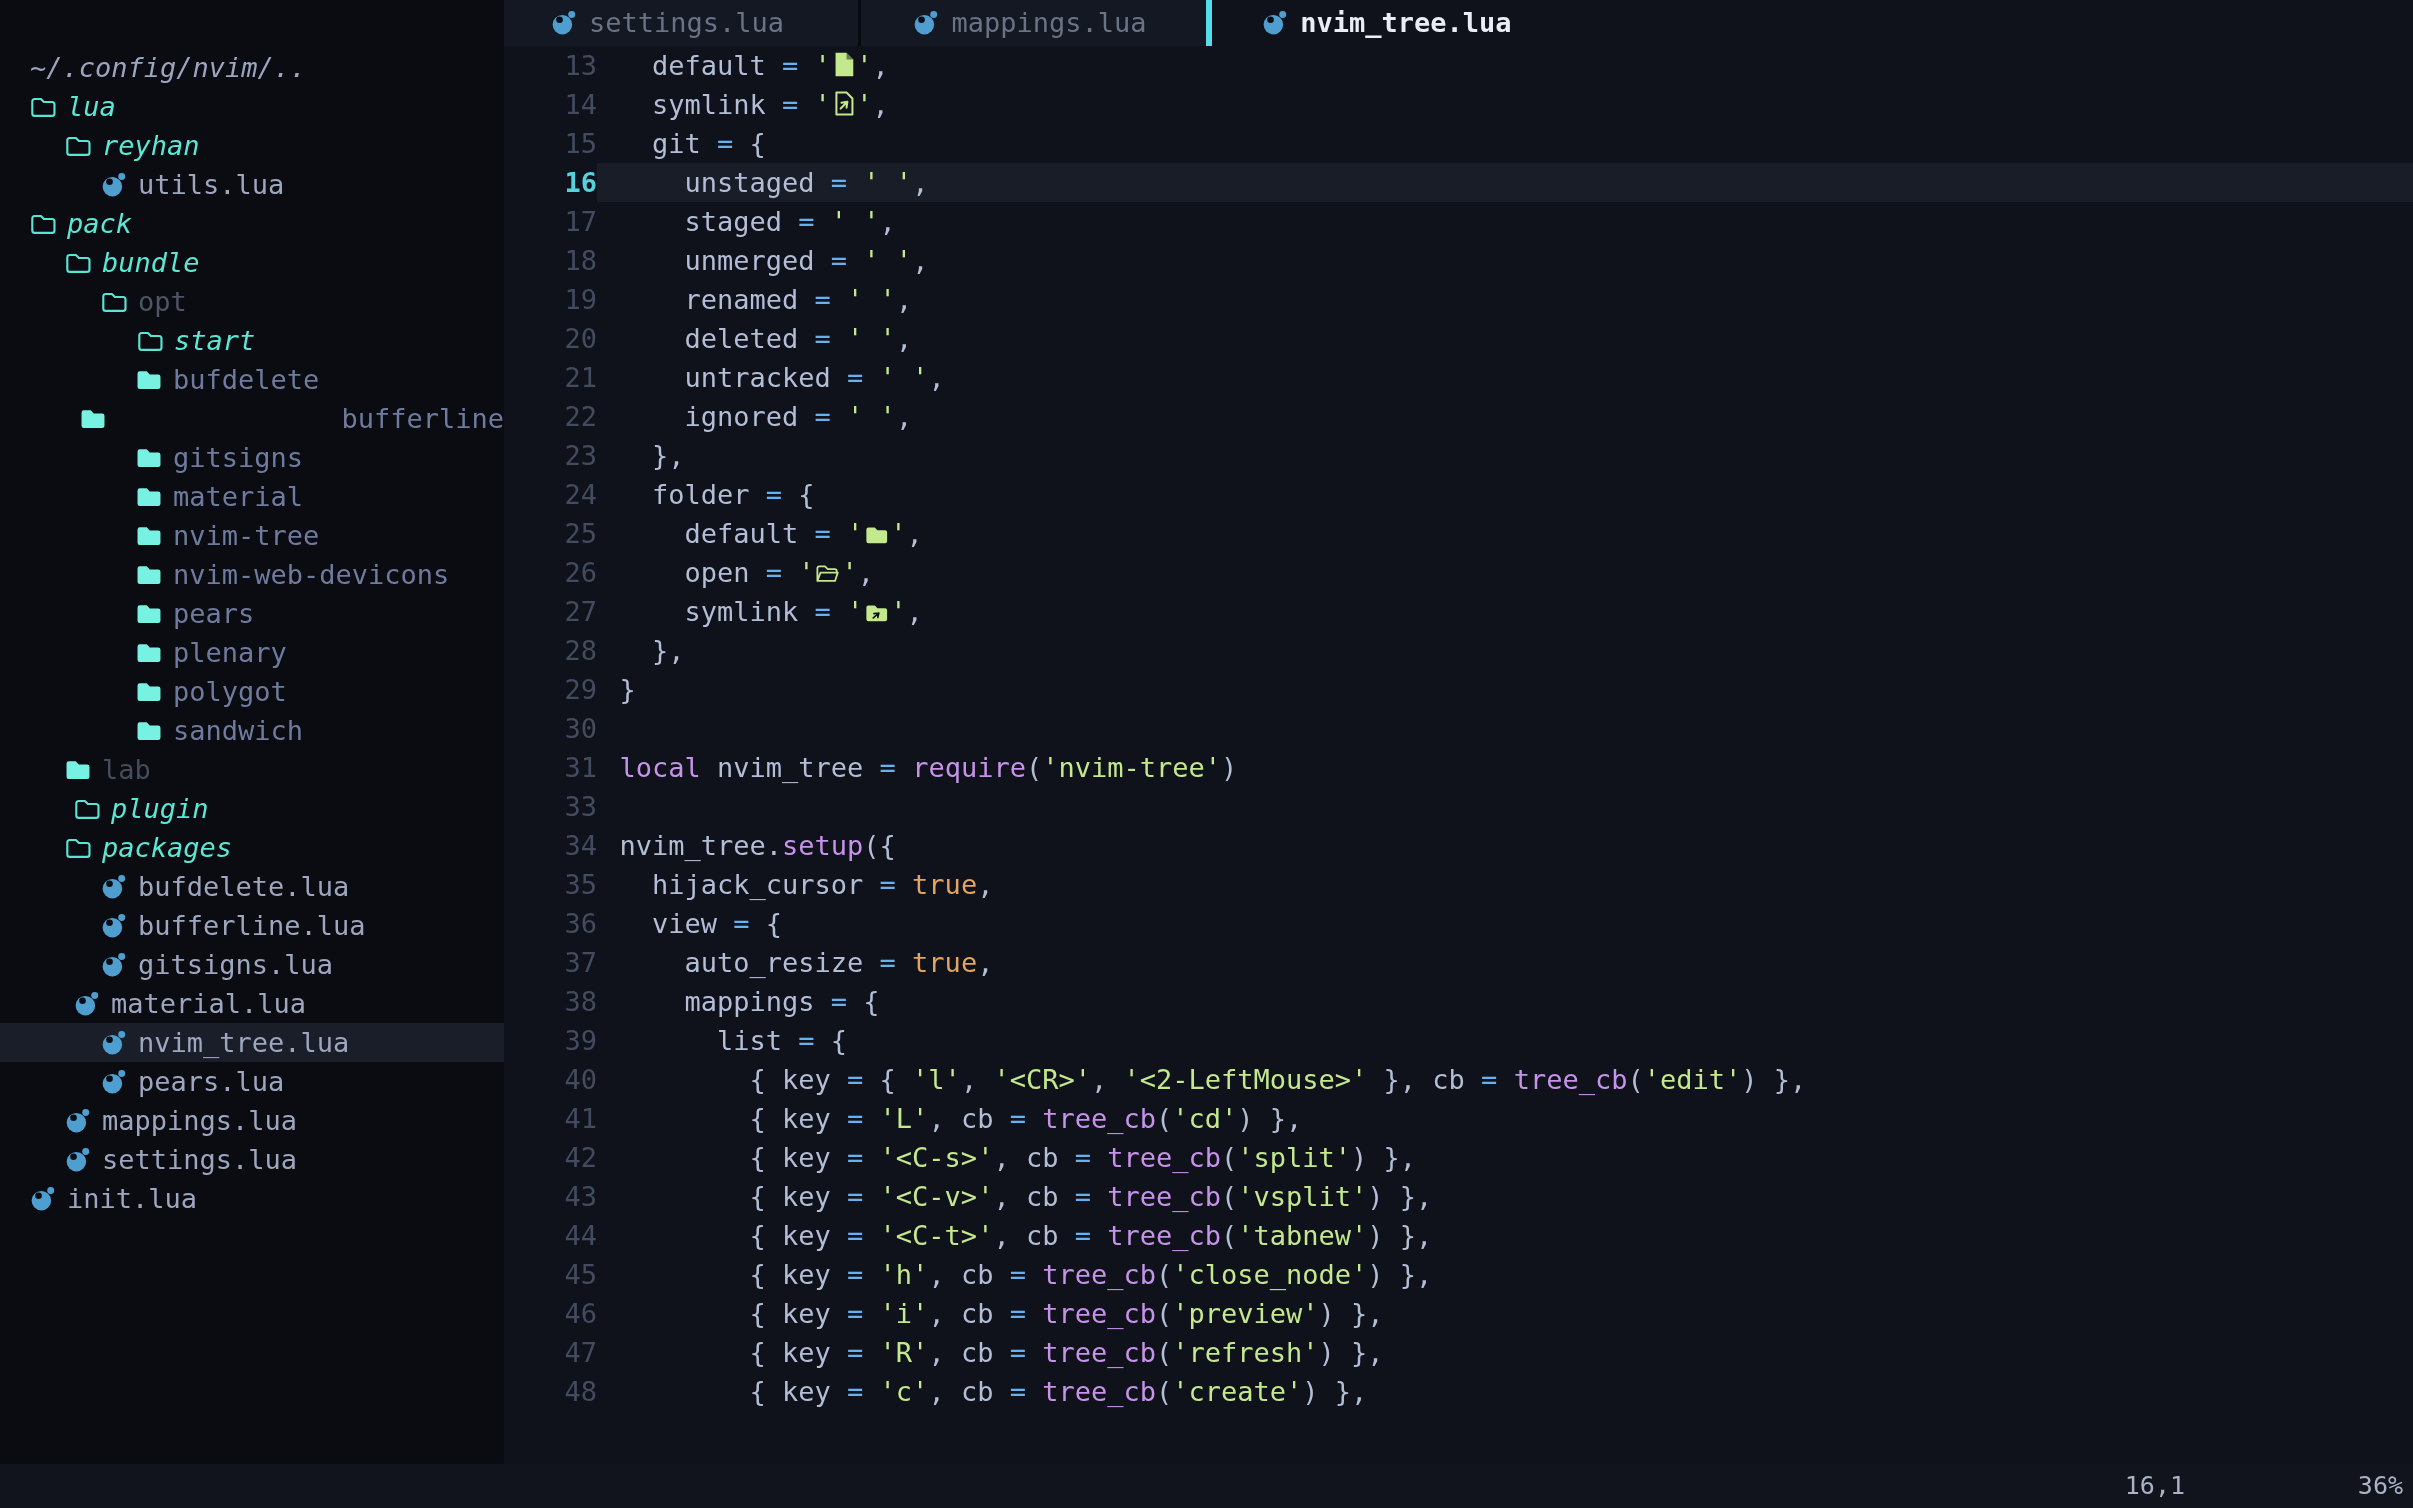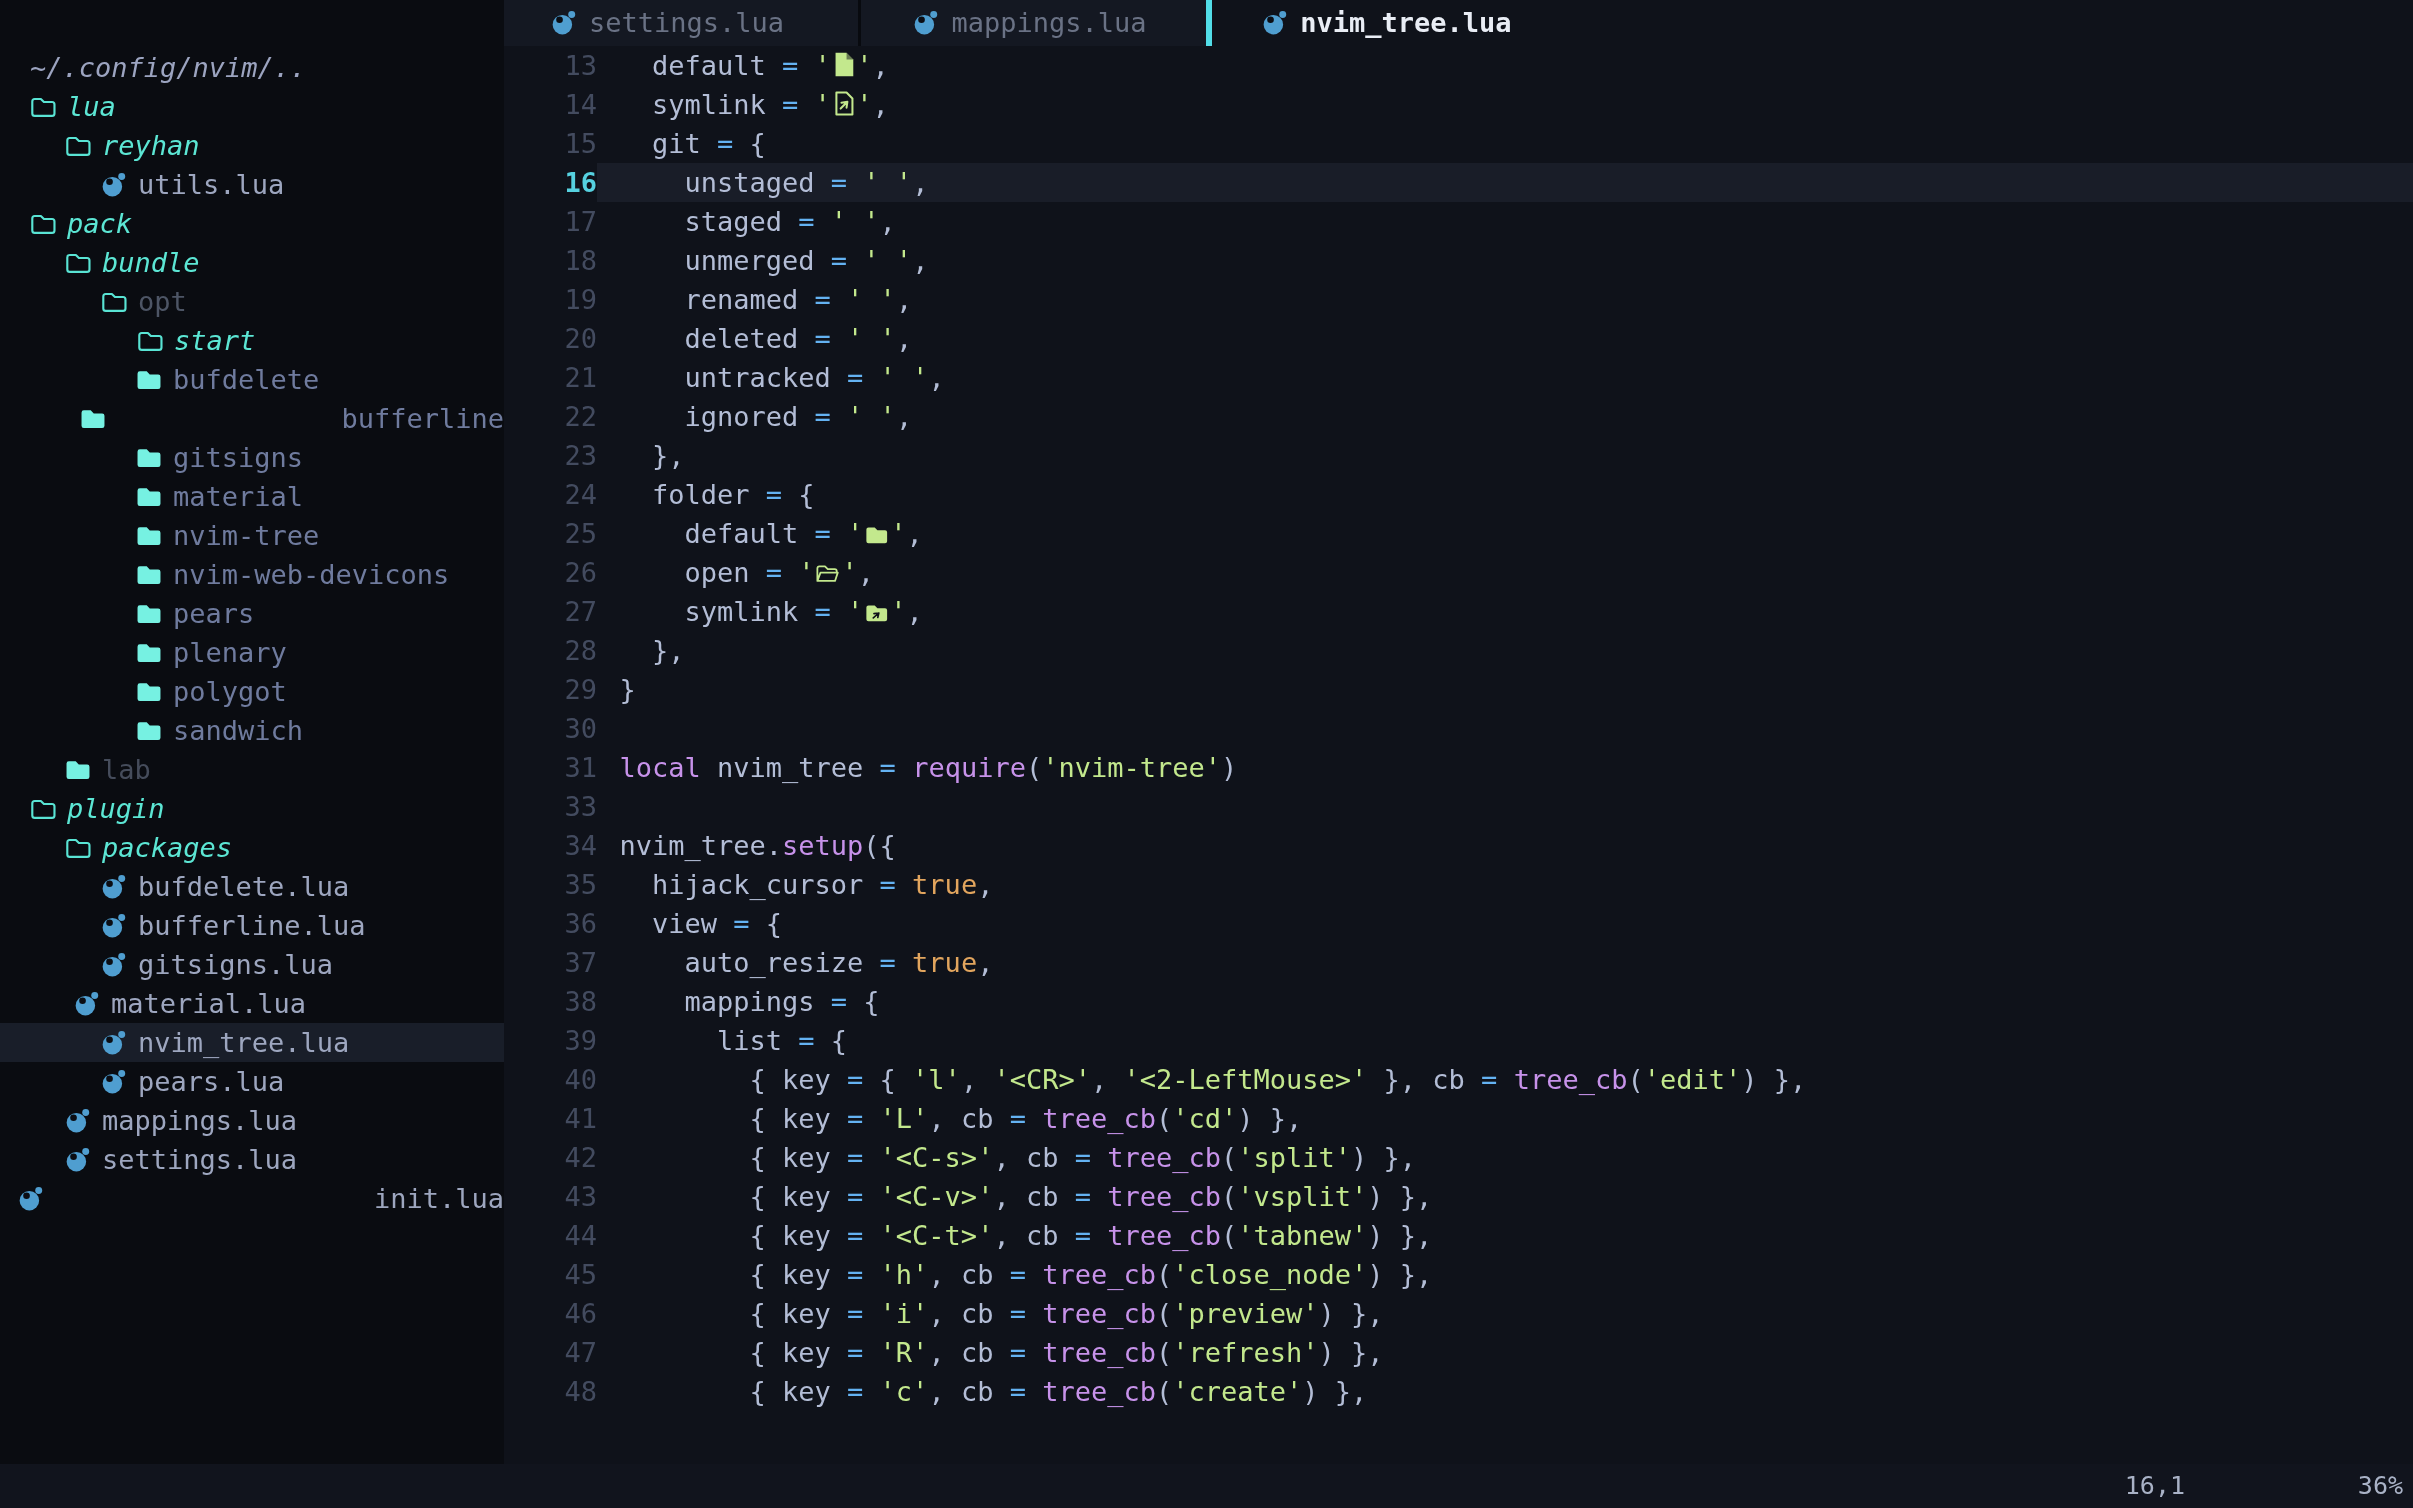--- a/index.html
+++ b/index.html
@@ -207,117 +207,117 @@
       <span class="tlabel pkg">sandwich</span>
     </div>
     <div class="tree-row" style="padding-left: 65px;">
       <span class="ticon">
         <svg width="26" height="23.5" viewBox="0 0 34 30">
           <path d="M2 7 q0-3 3-3 h9 l4 4 h11 q3 0 3 3 v13 q0 3-3 3 H5 q-3 0-3-3 z" fill="#76f1e2"></path>
         </svg>
       </span>
       <span class="tlabel dimmer">lab</span>
     </div>
+    <div class="tree-row" style="padding-left: 30px; margin-left: 44px;">
+      <span class="ticon">
+        <svg width="26" height="23.5" viewBox="0 0 34 30">
+          <path d="M3 8 q0-3.2 3.2-3.2 h8 l4 4 h10.6 q3.2 0 3.2 3.2 v11.8 q0 3.2-3.2 3.2 H6.2 q-3.2 0-3.2-3.2 z" fill="none" stroke="#59e4d4" stroke-width="2.8" stroke-linejoin="round"></path>
+        </svg>
+      </span>
+      <span class="tlabel dir">plugin</span>
+    </div>
+    <div class="tree-row" style="padding-left: 65px;">
+      <span class="ticon">
+        <svg width="26" height="23.5" viewBox="0 0 34 30">
+          <path d="M3 8 q0-3.2 3.2-3.2 h8 l4 4 h10.6 q3.2 0 3.2 3.2 v11.8 q0 3.2-3.2 3.2 H6.2 q-3.2 0-3.2-3.2 z" fill="none" stroke="#59e4d4" stroke-width="2.8" stroke-linejoin="round"></path>
+        </svg>
+      </span>
+      <span class="tlabel dir">packages</span>
+    </div>
+    <div class="tree-row" style="padding-left: 101px;">
+      <span class="ticon">
+        <svg width="26" height="26" viewBox="0 0 32 32">
+          <circle cx="14" cy="18" r="12" fill="#4f9ed0"></circle>
+          <circle cx="25.5" cy="5.5" r="4.3" fill="#4f9ed0"></circle>
+          <circle cx="10.5" cy="12" r="4.1" fill="#0b0d13"></circle>
+        </svg>
+      </span>
+      <span class="tlabel file">bufdelete.lua</span>
+    </div>
+    <div class="tree-row" style="padding-left: 101px;">
+      <span class="ticon">
+        <svg width="26" height="26" viewBox="0 0 32 32">
+          <circle cx="14" cy="18" r="12" fill="#4f9ed0"></circle>
+          <circle cx="25.5" cy="5.5" r="4.3" fill="#4f9ed0"></circle>
+          <circle cx="10.5" cy="12" r="4.1" fill="#0b0d13"></circle>
+        </svg>
+      </span>
+      <span class="tlabel file">bufferline.lua</span>
+    </div>
+    <div class="tree-row" style="padding-left: 101px;">
+      <span class="ticon">
+        <svg width="26" height="26" viewBox="0 0 32 32">
+          <circle cx="14" cy="18" r="12" fill="#4f9ed0"></circle>
+          <circle cx="25.5" cy="5.5" r="4.3" fill="#4f9ed0"></circle>
+          <circle cx="10.5" cy="12" r="4.1" fill="#0b0d13"></circle>
+        </svg>
+      </span>
+      <span class="tlabel file">gitsigns.lua</span>
+    </div>
+    <div class="tree-row" style="padding-left: 74px;">
+      <span class="ticon">
+        <svg width="26" height="26" viewBox="0 0 32 32">
+          <circle cx="14" cy="18" r="12" fill="#4f9ed0"></circle>
+          <circle cx="25.5" cy="5.5" r="4.3" fill="#4f9ed0"></circle>
+          <circle cx="10.5" cy="12" r="4.1" fill="#0b0d13"></circle>
+        </svg>
+      </span>
+      <span class="tlabel file">material.lua</span>
+    </div>
+    <div class="tree-row sel" style="padding-left: 101px;">
+      <span class="ticon">
+        <svg width="26" height="26" viewBox="0 0 32 32">
+          <circle cx="14" cy="18" r="12" fill="#4f9ed0"></circle>
+          <circle cx="25.5" cy="5.5" r="4.3" fill="#4f9ed0"></circle>
+          <circle cx="10.5" cy="12" r="4.1" fill="#0b0d13"></circle>
+        </svg>
+      </span>
+      <span class="tlabel file">nvim_tree.lua</span>
+    </div>
+    <div class="tree-row" style="padding-left: 101px;">
+      <span class="ticon">
+        <svg width="26" height="26" viewBox="0 0 32 32">
+          <circle cx="14" cy="18" r="12" fill="#4f9ed0"></circle>
+          <circle cx="25.5" cy="5.5" r="4.3" fill="#4f9ed0"></circle>
+          <circle cx="10.5" cy="12" r="4.1" fill="#0b0d13"></circle>
+        </svg>
+      </span>
+      <span class="tlabel file">pears.lua</span>
+    </div>
+    <div class="tree-row" style="padding-left: 65px;">
+      <span class="ticon">
+        <svg width="26" height="26" viewBox="0 0 32 32">
+          <circle cx="14" cy="18" r="12" fill="#4f9ed0"></circle>
+          <circle cx="25.5" cy="5.5" r="4.3" fill="#4f9ed0"></circle>
+          <circle cx="10.5" cy="12" r="4.1" fill="#0b0d13"></circle>
+        </svg>
+      </span>
+      <span class="tlabel file">mappings.lua</span>
+    </div>
+    <div class="tree-row" style="padding-left: 65px;">
+      <span class="ticon">
+        <svg width="26" height="26" viewBox="0 0 32 32">
+          <circle cx="14" cy="18" r="12" fill="#4f9ed0"></circle>
+          <circle cx="25.5" cy="5.5" r="4.3" fill="#4f9ed0"></circle>
+          <circle cx="10.5" cy="12" r="4.1" fill="#0b0d13"></circle>
+        </svg>
+      </span>
+      <span class="tlabel file">settings.lua</span>
+    </div>
     <div class="tree-row" style="padding-left: 30px;">
-      <span class="ticon">
-        <svg width="26" height="23.5" viewBox="0 0 34 30">
-          <path d="M3 8 q0-3.2 3.2-3.2 h8 l4 4 h10.6 q3.2 0 3.2 3.2 v11.8 q0 3.2-3.2 3.2 H6.2 q-3.2 0-3.2-3.2 z" fill="none" stroke="#59e4d4" stroke-width="2.8" stroke-linejoin="round"></path>
-        </svg>
-      </span>
-      <span class="tlabel dir">plugin</span>
-    </div>
-    <div class="tree-row" style="padding-left: 65px;">
-      <span class="ticon">
-        <svg width="26" height="23.5" viewBox="0 0 34 30">
-          <path d="M3 8 q0-3.2 3.2-3.2 h8 l4 4 h10.6 q3.2 0 3.2 3.2 v11.8 q0 3.2-3.2 3.2 H6.2 q-3.2 0-3.2-3.2 z" fill="none" stroke="#59e4d4" stroke-width="2.8" stroke-linejoin="round"></path>
-        </svg>
-      </span>
-      <span class="tlabel dir">packages</span>
-    </div>
-    <div class="tree-row" style="padding-left: 101px;">
-      <span class="ticon">
-        <svg width="26" height="26" viewBox="0 0 32 32">
-          <circle cx="14" cy="18" r="12" fill="#4f9ed0"></circle>
-          <circle cx="25.5" cy="5.5" r="4.3" fill="#4f9ed0"></circle>
-          <circle cx="10.5" cy="12" r="4.1" fill="#0b0d13"></circle>
-        </svg>
-      </span>
-      <span class="tlabel file">bufdelete.lua</span>
-    </div>
-    <div class="tree-row" style="padding-left: 101px;">
-      <span class="ticon">
-        <svg width="26" height="26" viewBox="0 0 32 32">
-          <circle cx="14" cy="18" r="12" fill="#4f9ed0"></circle>
-          <circle cx="25.5" cy="5.5" r="4.3" fill="#4f9ed0"></circle>
-          <circle cx="10.5" cy="12" r="4.1" fill="#0b0d13"></circle>
-        </svg>
-      </span>
-      <span class="tlabel file">bufferline.lua</span>
-    </div>
-    <div class="tree-row" style="padding-left: 101px;">
-      <span class="ticon">
-        <svg width="26" height="26" viewBox="0 0 32 32">
-          <circle cx="14" cy="18" r="12" fill="#4f9ed0"></circle>
-          <circle cx="25.5" cy="5.5" r="4.3" fill="#4f9ed0"></circle>
-          <circle cx="10.5" cy="12" r="4.1" fill="#0b0d13"></circle>
-        </svg>
-      </span>
-      <span class="tlabel file">gitsigns.lua</span>
-    </div>
-    <div class="tree-row" style="padding-left: 74px;">
-      <span class="ticon">
-        <svg width="26" height="26" viewBox="0 0 32 32">
-          <circle cx="14" cy="18" r="12" fill="#4f9ed0"></circle>
-          <circle cx="25.5" cy="5.5" r="4.3" fill="#4f9ed0"></circle>
-          <circle cx="10.5" cy="12" r="4.1" fill="#0b0d13"></circle>
-        </svg>
-      </span>
-      <span class="tlabel file">material.lua</span>
-    </div>
-    <div class="tree-row sel" style="padding-left: 101px;">
-      <span class="ticon">
-        <svg width="26" height="26" viewBox="0 0 32 32">
-          <circle cx="14" cy="18" r="12" fill="#4f9ed0"></circle>
-          <circle cx="25.5" cy="5.5" r="4.3" fill="#4f9ed0"></circle>
-          <circle cx="10.5" cy="12" r="4.1" fill="#0b0d13"></circle>
-        </svg>
-      </span>
-      <span class="tlabel file">nvim_tree.lua</span>
-    </div>
-    <div class="tree-row" style="padding-left: 101px;">
-      <span class="ticon">
-        <svg width="26" height="26" viewBox="0 0 32 32">
-          <circle cx="14" cy="18" r="12" fill="#4f9ed0"></circle>
-          <circle cx="25.5" cy="5.5" r="4.3" fill="#4f9ed0"></circle>
-          <circle cx="10.5" cy="12" r="4.1" fill="#0b0d13"></circle>
-        </svg>
-      </span>
-      <span class="tlabel file">pears.lua</span>
-    </div>
-    <div class="tree-row" style="padding-left: 65px;">
-      <span class="ticon">
-        <svg width="26" height="26" viewBox="0 0 32 32">
-          <circle cx="14" cy="18" r="12" fill="#4f9ed0"></circle>
-          <circle cx="25.5" cy="5.5" r="4.3" fill="#4f9ed0"></circle>
-          <circle cx="10.5" cy="12" r="4.1" fill="#0b0d13"></circle>
-        </svg>
-      </span>
-      <span class="tlabel file">mappings.lua</span>
-    </div>
-    <div class="tree-row" style="padding-left: 65px;">
-      <span class="ticon">
-        <svg width="26" height="26" viewBox="0 0 32 32">
-          <circle cx="14" cy="18" r="12" fill="#4f9ed0"></circle>
-          <circle cx="25.5" cy="5.5" r="4.3" fill="#4f9ed0"></circle>
-          <circle cx="10.5" cy="12" r="4.1" fill="#0b0d13"></circle>
-        </svg>
-      </span>
-      <span class="tlabel file">settings.lua</span>
-    </div>
-    <div class="tree-row" style="padding-left: 18px; justify-content: space-between;">
       <span class="ticon">
         <svg width="26" height="26" viewBox="0 0 32 32">
           <circle cx="14" cy="18" r="12" fill="#4f9ed0"></circle>
           <circle cx="25.5" cy="5.5" r="4.3" fill="#4f9ed0"></circle>
           <circle cx="10.5" cy="12" r="4.1" fill="#0b0d13"></circle>
         </svg>
       </span>
       <span class="tlabel file">init.lua</span>
     </div>
   </div>

